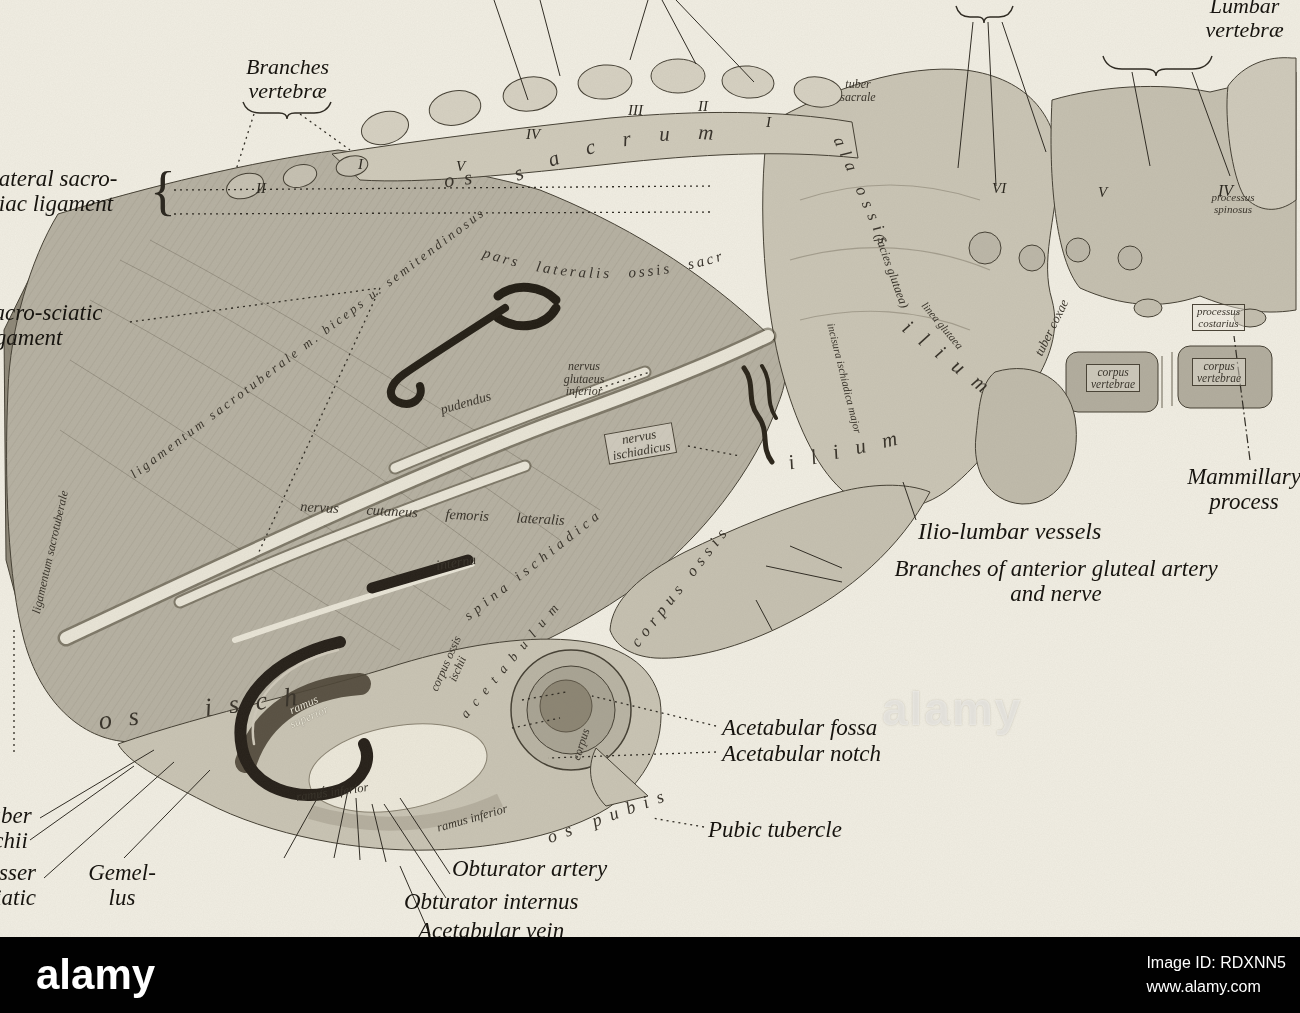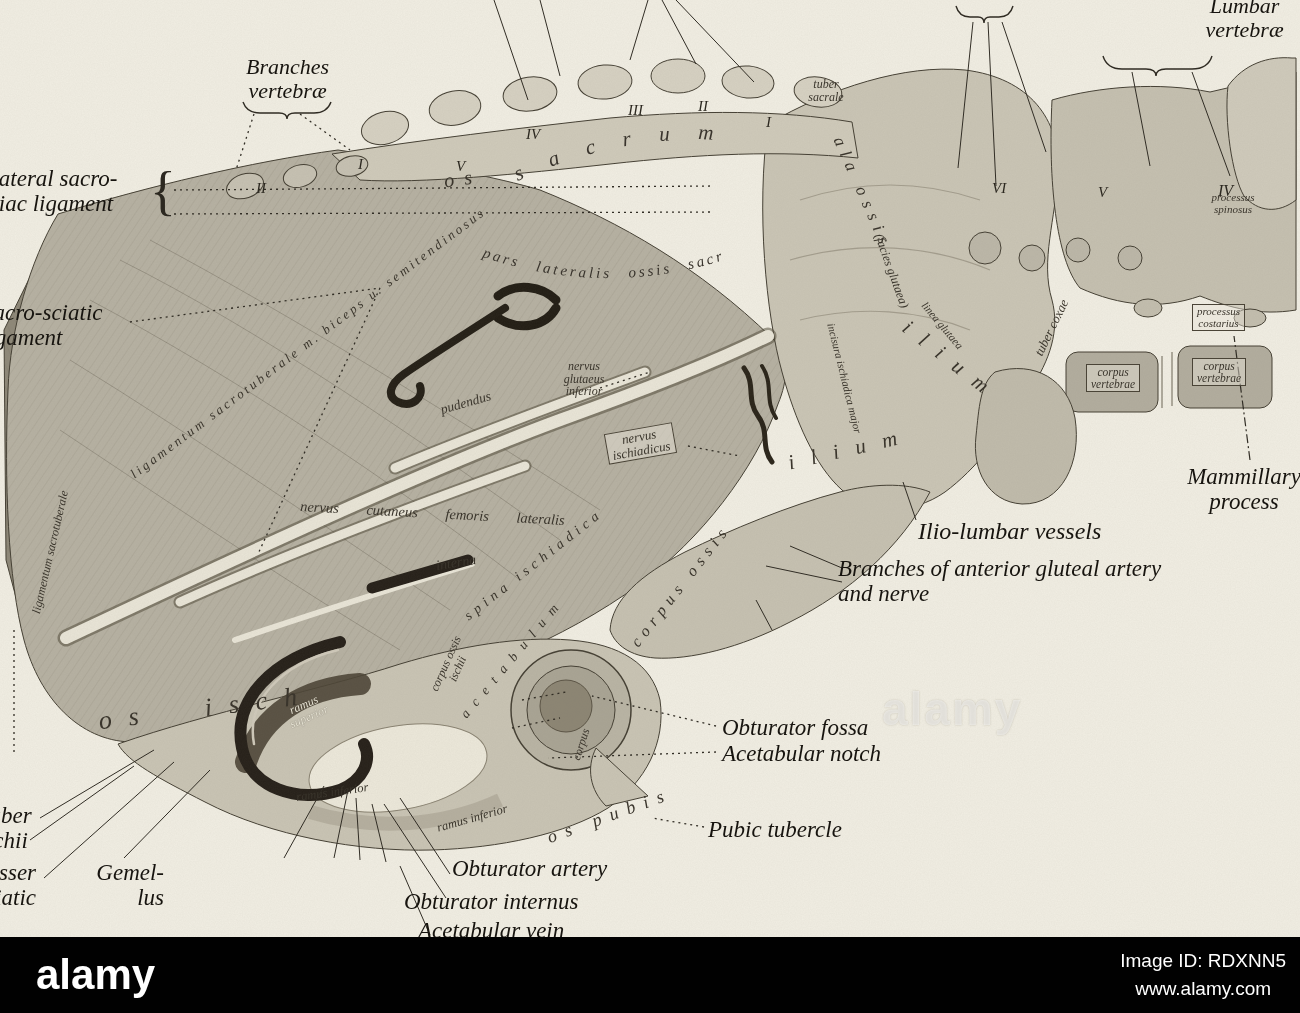--- a/index.html
+++ b/index.html
@@ -16,21 +16,21 @@
   .bl.box{border:1px solid #4a4437;padding:1px 4px;background:rgba(233,229,217,.45)}
   .num{position:absolute;z-index:2;font-style:italic;color:#2c2820;font-size:15px}
   .brace{position:absolute;z-index:3;color:#2c2820;font-size:54px;line-height:1;font-style:normal}
   .ghost{position:absolute;z-index:4;font-family:"Liberation Sans",sans-serif;font-weight:bold;
          font-size:46px;color:rgba(255,255,255,.5);letter-spacing:2px;
          text-shadow:0 0 2px rgba(120,115,100,.35)}
   #alamy-bar{position:absolute;left:0;right:0;bottom:0;height:76px;background:#010101;z-index:5;
          display:flex;align-items:center;justify-content:space-between;
          padding:0 14px 0 36px;color:#fff;font-family:"Liberation Sans",sans-serif}
   #alamy-logo{font-size:42px;font-weight:bold;line-height:1;letter-spacing:0}
-  #alamy-meta{text-align:center;font-size:19px;line-height:1.5}
+  #alamy-meta{text-align:left;font-size:16px;line-height:1.5}
 </style>
 </head>
 <body>
 
 <div id="stage">
 
   <svg id="art" width="1300" height="1013" viewBox="0 0 1300 1013">
     <defs>
       <pattern id="hatch" width="7" height="7" patternUnits="userSpaceOnUse" patternTransform="rotate(34)">
         <line x1="0" y1="0" x2="0" y2="7" stroke="#6f6858" stroke-width="1"></line>
@@ -219,36 +219,36 @@
 vertebræ</div>
   <div class="cap" style="left:-14px;top:166px">Lateral sacro-
 iliac ligament</div>
   <div class="brace" style="left:150px;top:164px">{</div>
   <div class="cap" style="left:-18px;top:300px">Sacro-sciatic
 ligament</div>
   <div class="cap" style="left:-22px;top:803px">Tuber
 ischii</div>
   <div class="cap" style="left:-24px;top:860px">Lesser
 sciatic</div>
-  <div class="cap" style="left:80px;top:860px;width:84px;text-align:right">Gemel-
+  <div class="cap" style="left:80px;top:860px;width:84px;text-align:center">Gemel-
 lus</div>
   <div class="cap" style="left:452px;top:856px">Obturator artery</div>
   <div class="cap" style="left:404px;top:889px">Obturator internus</div>
   <div class="cap" style="left:418px;top:918px">Acetabular vein</div>
   <div class="cap" style="left:1164px;top:464px;width:160px;text-align:center">Mammillary
 process</div>
   <div class="cap" style="left:918px;top:518px;font-size:24px">Ilio-lumbar vessels</div>
-  <div class="cap" style="left:838px;top:556px;width:436px;">Branches of anterior gluteal artery
+  <div class="cap" style="left:838px;top:556px;width:436px;text-align:center">Branches of anterior gluteal artery
 and nerve</div>
-  <div class="cap" style="left:722px;top:715px">Obturator fossa</div>
+  <div class="cap" style="left:722px;top:715px">Acetabular fossa</div>
   <div class="cap" style="left:722px;top:741px">Acetabular notch</div>
   <div class="cap" style="left:708px;top:817px">Pubic tubercle</div>
 
   <div class="bl" style="left:444px;top:168px;font-size:20px;letter-spacing:10px;transform:rotate(-8deg)">os</div>
-  <div class="bl" style="left:796px;top:78px;font-size:12px;width:60px;text-align:center">tuber
+  <div class="bl" style="left:828px;top:78px;font-size:12px;width:60px;text-align:center">tuber
 sacrale</div>
   <div class="bl" style="left:846px;top:134px;font-size:17px;letter-spacing:7px;transform:rotate(66deg);transform-origin:left top">ala ossis</div>
   <div class="bl" style="left:884px;top:232px;font-size:12.5px;transform:rotate(70deg);transform-origin:left top">(facies glutaea)</div>
   <div class="bl" style="left:928px;top:300px;font-size:11px;transform:rotate(50deg);transform-origin:left top">linea glutaea</div>
   <div class="bl" style="left:836px;top:322px;font-size:11px;transform:rotate(76deg);transform-origin:left top">incisura ischiadica major</div>
   <div class="bl" style="left:912px;top:316px;font-size:21px;letter-spacing:15px;transform:rotate(38deg);transform-origin:left top">ilium</div>
   <div class="bl" style="left:786px;top:452px;font-size:21px;letter-spacing:17px;transform:rotate(-13deg);transform-origin:left top">ilium</div>
   <div class="bl" style="left:628px;top:640px;font-size:16px;letter-spacing:6px;transform:rotate(-52deg);transform-origin:left top">corpus ossis</div>
   <div class="bl" style="left:1032px;top:352px;font-size:13px;transform:rotate(-64deg);transform-origin:left top">tuber coxae</div>
   <div class="bl" style="left:1198px;top:192px;font-size:11px;width:70px;text-align:center">processus

